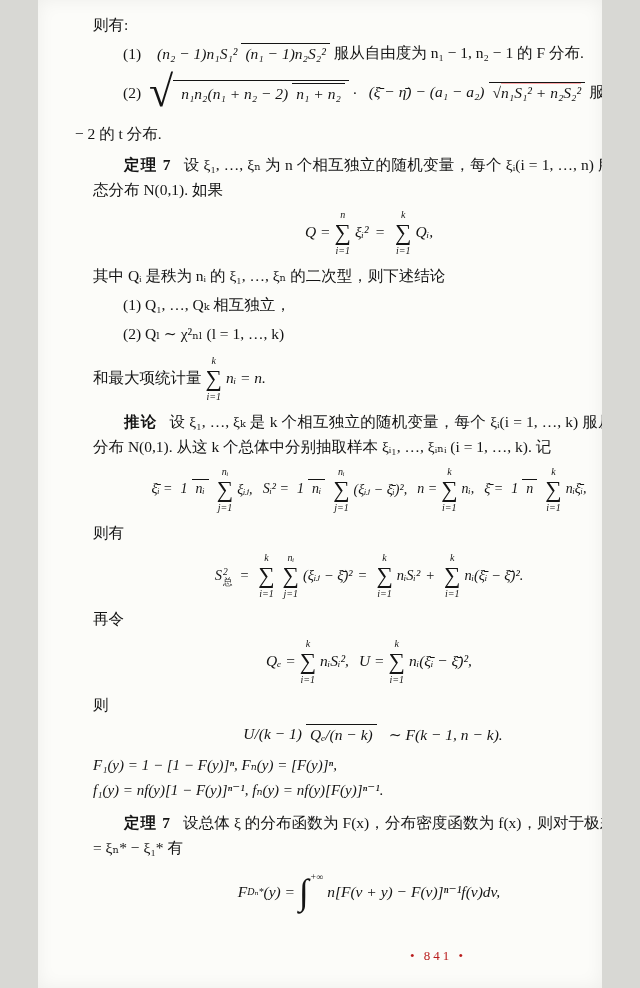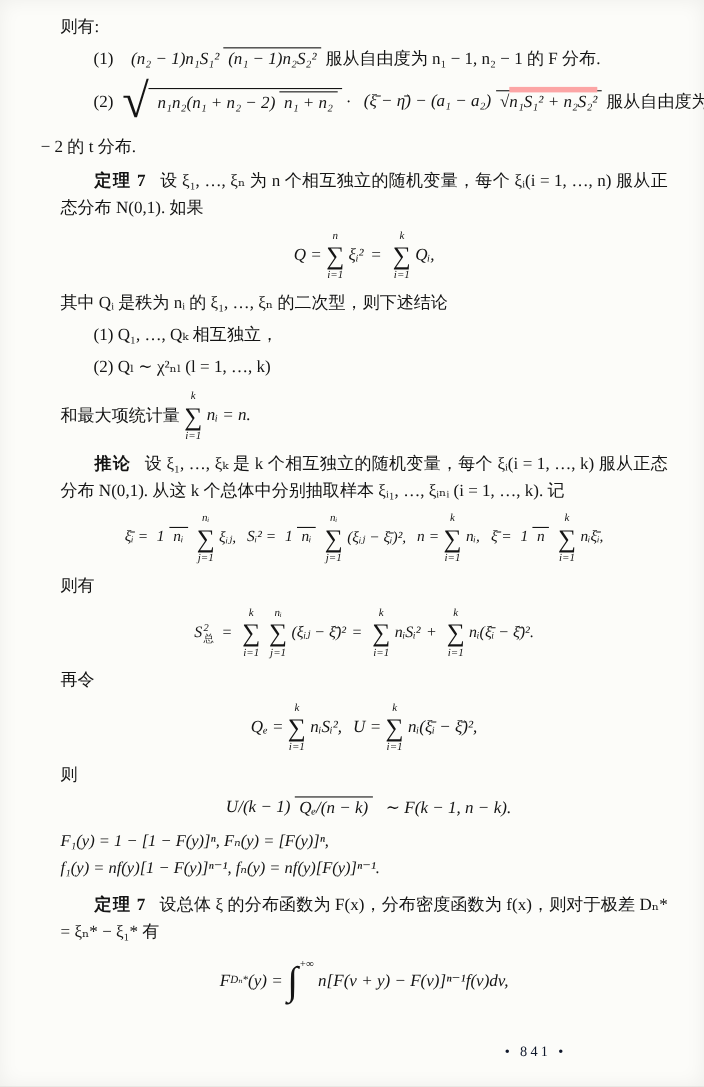--- a/index.html
+++ b/index.html
@@ -1,18 +1,18 @@
 <!DOCTYPE html>
 <html><head>
 <meta charset="utf-8">
 <style>
   html,body { margin:0; padding:0; background:#d8d8d4; }
   .page {
     position:relative;
-    width:640px; height:988px;
+    width:564px; height:988px;
     margin:0 auto;
     background:#fcfcf9;
     color:#141414;
     font-family:"Liberation Serif","DejaVu Serif",serif;
     overflow:hidden;
     box-shadow:inset 0 0 18px rgba(0,0,0,.06);
   }
   .content { position:absolute; left:55px; top:12px; width:552px; }
 
   p.text { font-size:15.5px; line-height:25px; margin:0; text-align:justify; }
@@ -35,41 +35,41 @@
 
   
   .frac { display:inline-flex; flex-direction:row; align-items:center; text-align:center; margin:0 4px; line-height:1.35; }
   .frac .den { border-top:1.2px solid #141414; }
   .frac > span { padding:0 4px; }
 
   
   .sqrt { display:inline-flex; align-items:center; }
   .sqrt .radsign { font-size:44px; font-weight:300; line-height:1; font-style:normal; transform:translateY(-1px); }
   .sqrt .radicand { border-top:1.3px solid #141414; padding-top:2px; }
-  .isqrt .irad { border-top:5px solid #fca5a5; }
+  .isqrt .irad { border-top:1px solid #fca5a5; }
 
   
   .bigint { display:inline-flex; align-items:center; margin:0 4px 0 2px; }
   .bigint .intsign { font-size:36px; line-height:1; font-style:normal; font-weight:300; }
   .bigint .intlims { display:inline-flex; flex-direction:column; justify-content:space-between; height:40px; font-size:9.5px; margin-left:1px; }
 
   
   .stack { display:inline-flex; flex-direction:column; align-items:flex-start; font-size:9.5px; line-height:1.15; margin:0 2px 0 1px; transform:translateY(2px); }
   .stack .sb { font-style:normal; }
 
   sub { font-size:10px; }
 
   .cont-line { margin-left:-18px; font-size:15.5px; line-height:25px; }
   .items p { margin-left:30px; }
   .item-row { display:flex; align-items:center; margin:6px 0 6px 30px; font-size:15.5px; font-style:italic; white-space:nowrap; }
   .item-row .label { font-style:normal; margin-right:8px; }
 
   .fline { text-align:left; font-style:italic; font-size:15px; line-height:24px; margin:1px 0; }
 
-  .pageno { position:absolute; right:125px; bottom:24px; font-size:13px; letter-spacing:3px; color:#0f172a; }
+  .pageno { position:absolute; right:136px; bottom:24px; font-size:13px; letter-spacing:3px; color:#b91c1c; }
 </style>
 </head>
 <body>
 
 <div class="page">
   <div class="content">
 
     <p class="text">则有:</p>
 
     <div class="item-row">

